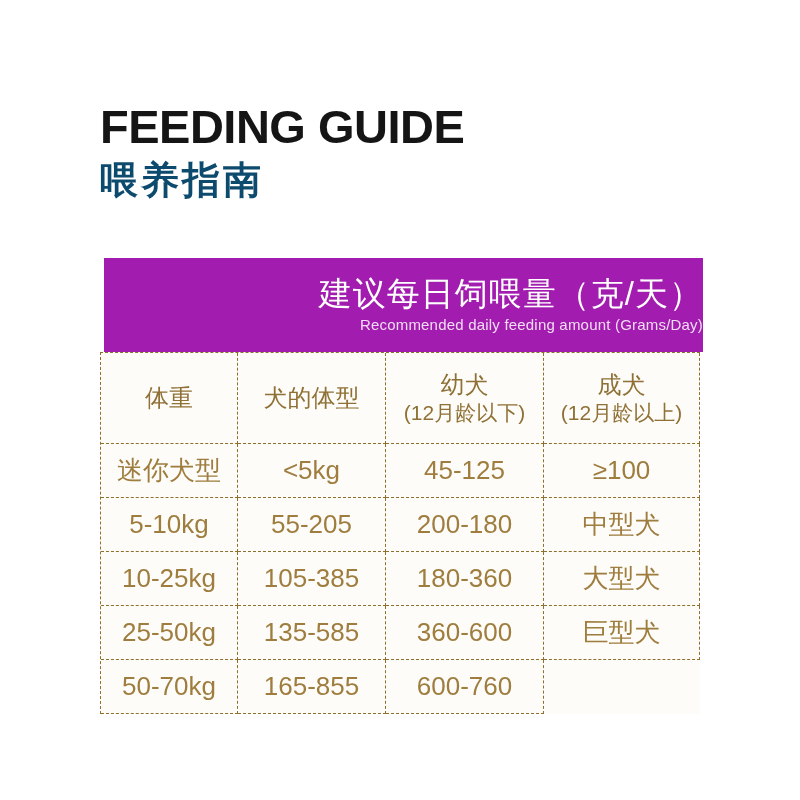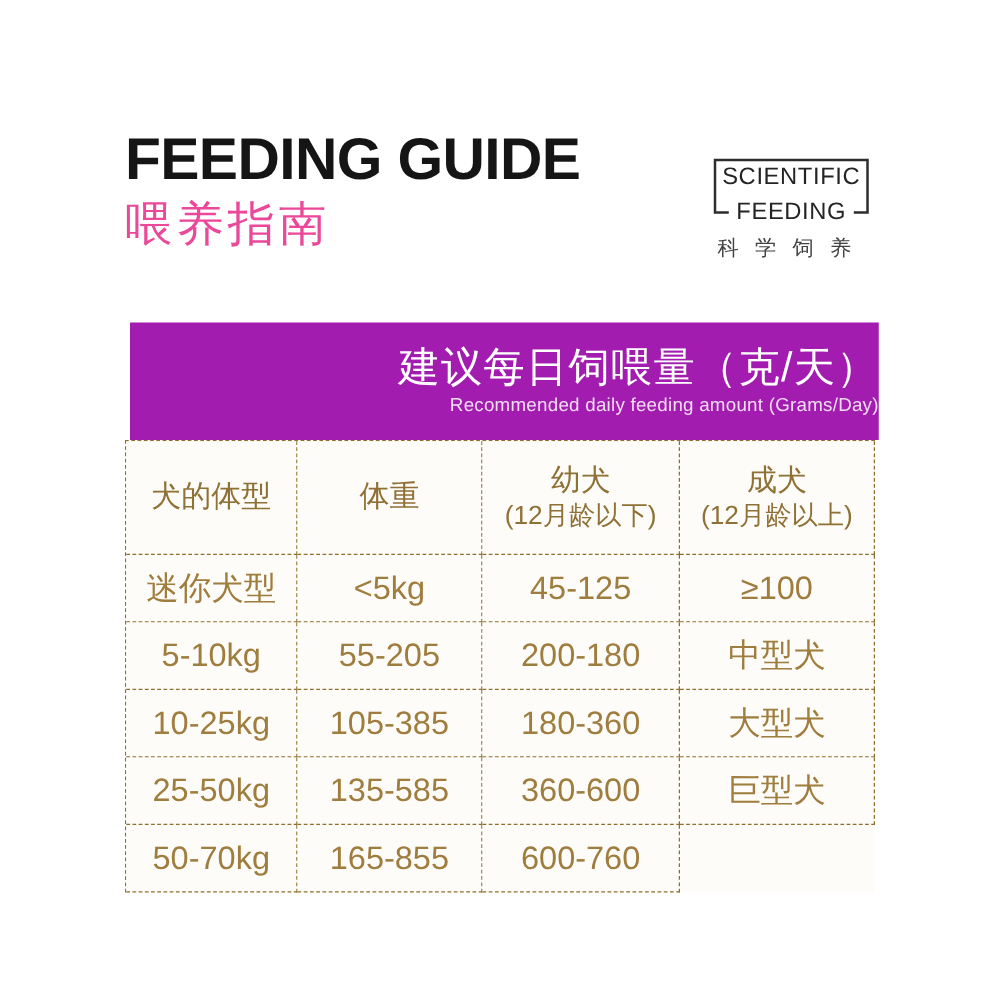--- a/index.html
+++ b/index.html
@@ -26,23 +26,23 @@
     font-weight: 800;
     letter-spacing: -0.5px;
     color: #151515;
     line-height: 1.1;
   }
   .title-zh {
     position: absolute;
     left: 100px;
     top: 158px;
     font-size: 38px;
-    font-weight: 400;
+    font-weight: 700;
     letter-spacing: 3px;
-    color: #ec4899;
+    color: #0c4a6e;
     line-height: 1.2;
   }
   
   .badge {
     position: absolute;
     left: 571px;
     top: 127px;
     width: 124px;
   }
   .badge-box {
@@ -149,40 +149,33 @@
   }
 </style>
 </head>
 <body>
 
 <div class="page">
 
   <div class="title-en">FEEDING GUIDE</div>
   <div class="title-zh">喂养指南</div>
 
-  <div class="badge">
-    <div class="badge-box">
-      <span class="badge-l1">SCIENTIFIC</span>
-      <span class="badge-l2">FEEDING</span>
-    </div>
-    <div class="badge-caption">科学饲养</div>
-  </div>
 
   <div class="band">
     <div class="band-title">建议每日饲喂量（克/天）</div>
     <div class="band-subtitle">Recommended daily feeding amount (Grams/Day)</div>
   </div>
 
   <div class="table">
 
     <div class="cell hcell">
+      <span class="h-main">体重</span>
+    </div>
+    <div class="cell hcell">
       <span class="h-main">犬的体型</span>
-    </div>
-    <div class="cell hcell">
-      <span class="h-main">体重</span>
     </div>
     <div class="cell hcell">
       <span class="h-main">幼犬</span>
       <span class="h-sub">(12月龄以下)</span>
     </div>
     <div class="cell hcell">
       <span class="h-main">成犬</span>
       <span class="h-sub">(12月龄以上)</span>
     </div>
 

